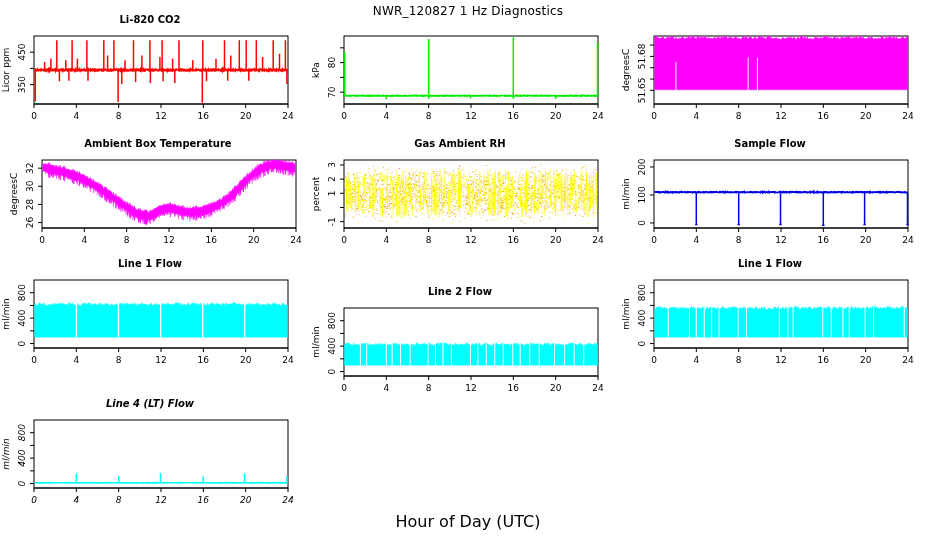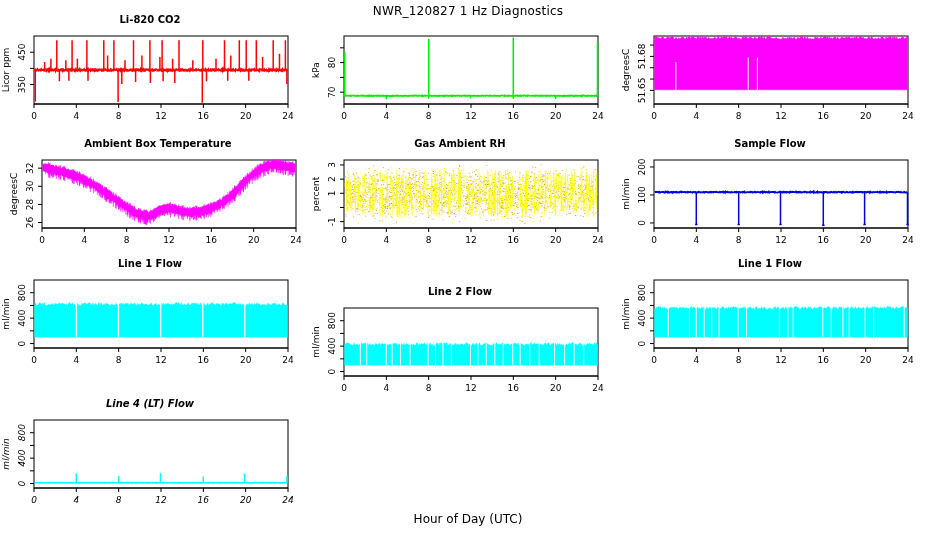--- a/index.html
+++ b/index.html
@@ -2,21 +2,21 @@
 <html><head>
 <meta charset="utf-8">
 <style>
   html,body{margin:0;padding:0;background:#ffffff;}
   body{width:936px;height:540px;position:relative;overflow:hidden;
        font-family:"DejaVu Sans","Liberation Sans",sans-serif;color:#000;}
   #figure{position:absolute;left:0;top:0;width:936px;height:540px;}
   .main-title{position:absolute;left:0;top:4px;width:936px;text-align:center;
               font-size:12px;font-weight:normal;letter-spacing:.2px;}
   .x-super-label{position:absolute;left:0;top:512px;width:936px;text-align:center;
-              font-size:12px;}
+              font-size:16px;}
   .panel{position:absolute;}
   .panel-title{position:absolute;width:100%;text-align:center;top:0;
                font-size:10px;font-weight:bold;}
   svg{display:block;}
   text{font-family:"DejaVu Sans","Liberation Sans",sans-serif;}
   .tick-lab{font-size:9px;fill:#000;}
   .axis-title{font-size:9px;fill:#000;}
 </style>
 </head>
 <body>

